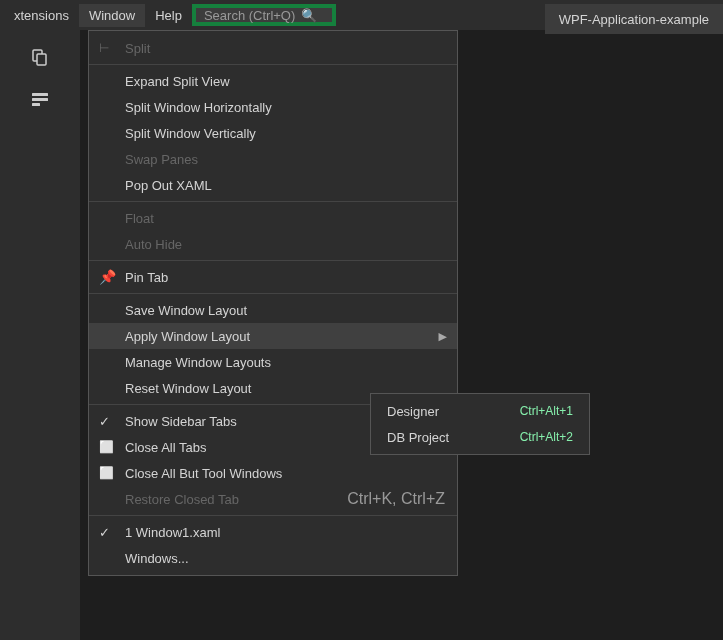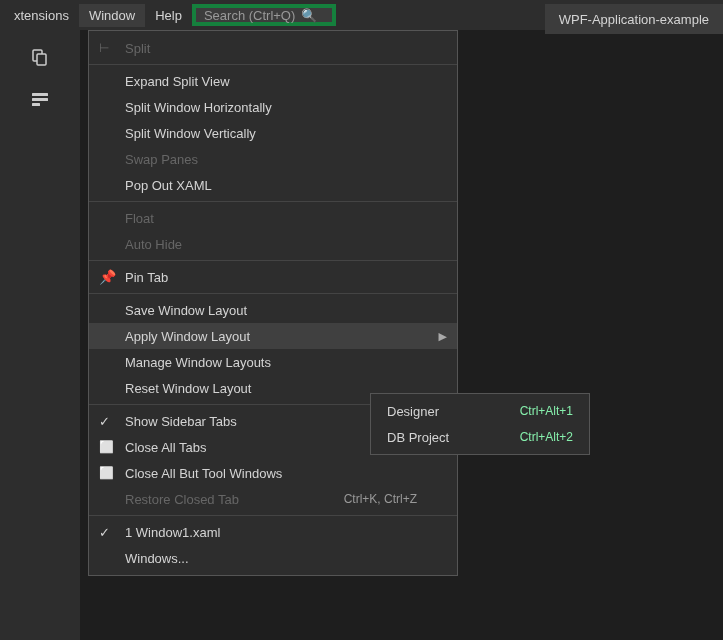--- a/index.html
+++ b/index.html
@@ -130,23 +130,23 @@
       font-size: 12px;
     }
     .menu-item .submenu-arrow {
       position: absolute;
       right: 10px;
       font-size: 11px;
       color: #aaa;
     }
     .menu-item .shortcut {
       position: absolute;
-      right: 40px;
+      right: 12px;
       color: #999;
-      font-size: 12px;
+      font-size: 16px;
     }
     .menu-item .item-icon {
       position: absolute;
       left: 10px;
       font-size: 13px;
     }
 
     .menu-separator {
       height: 1px;
       background: #444;

